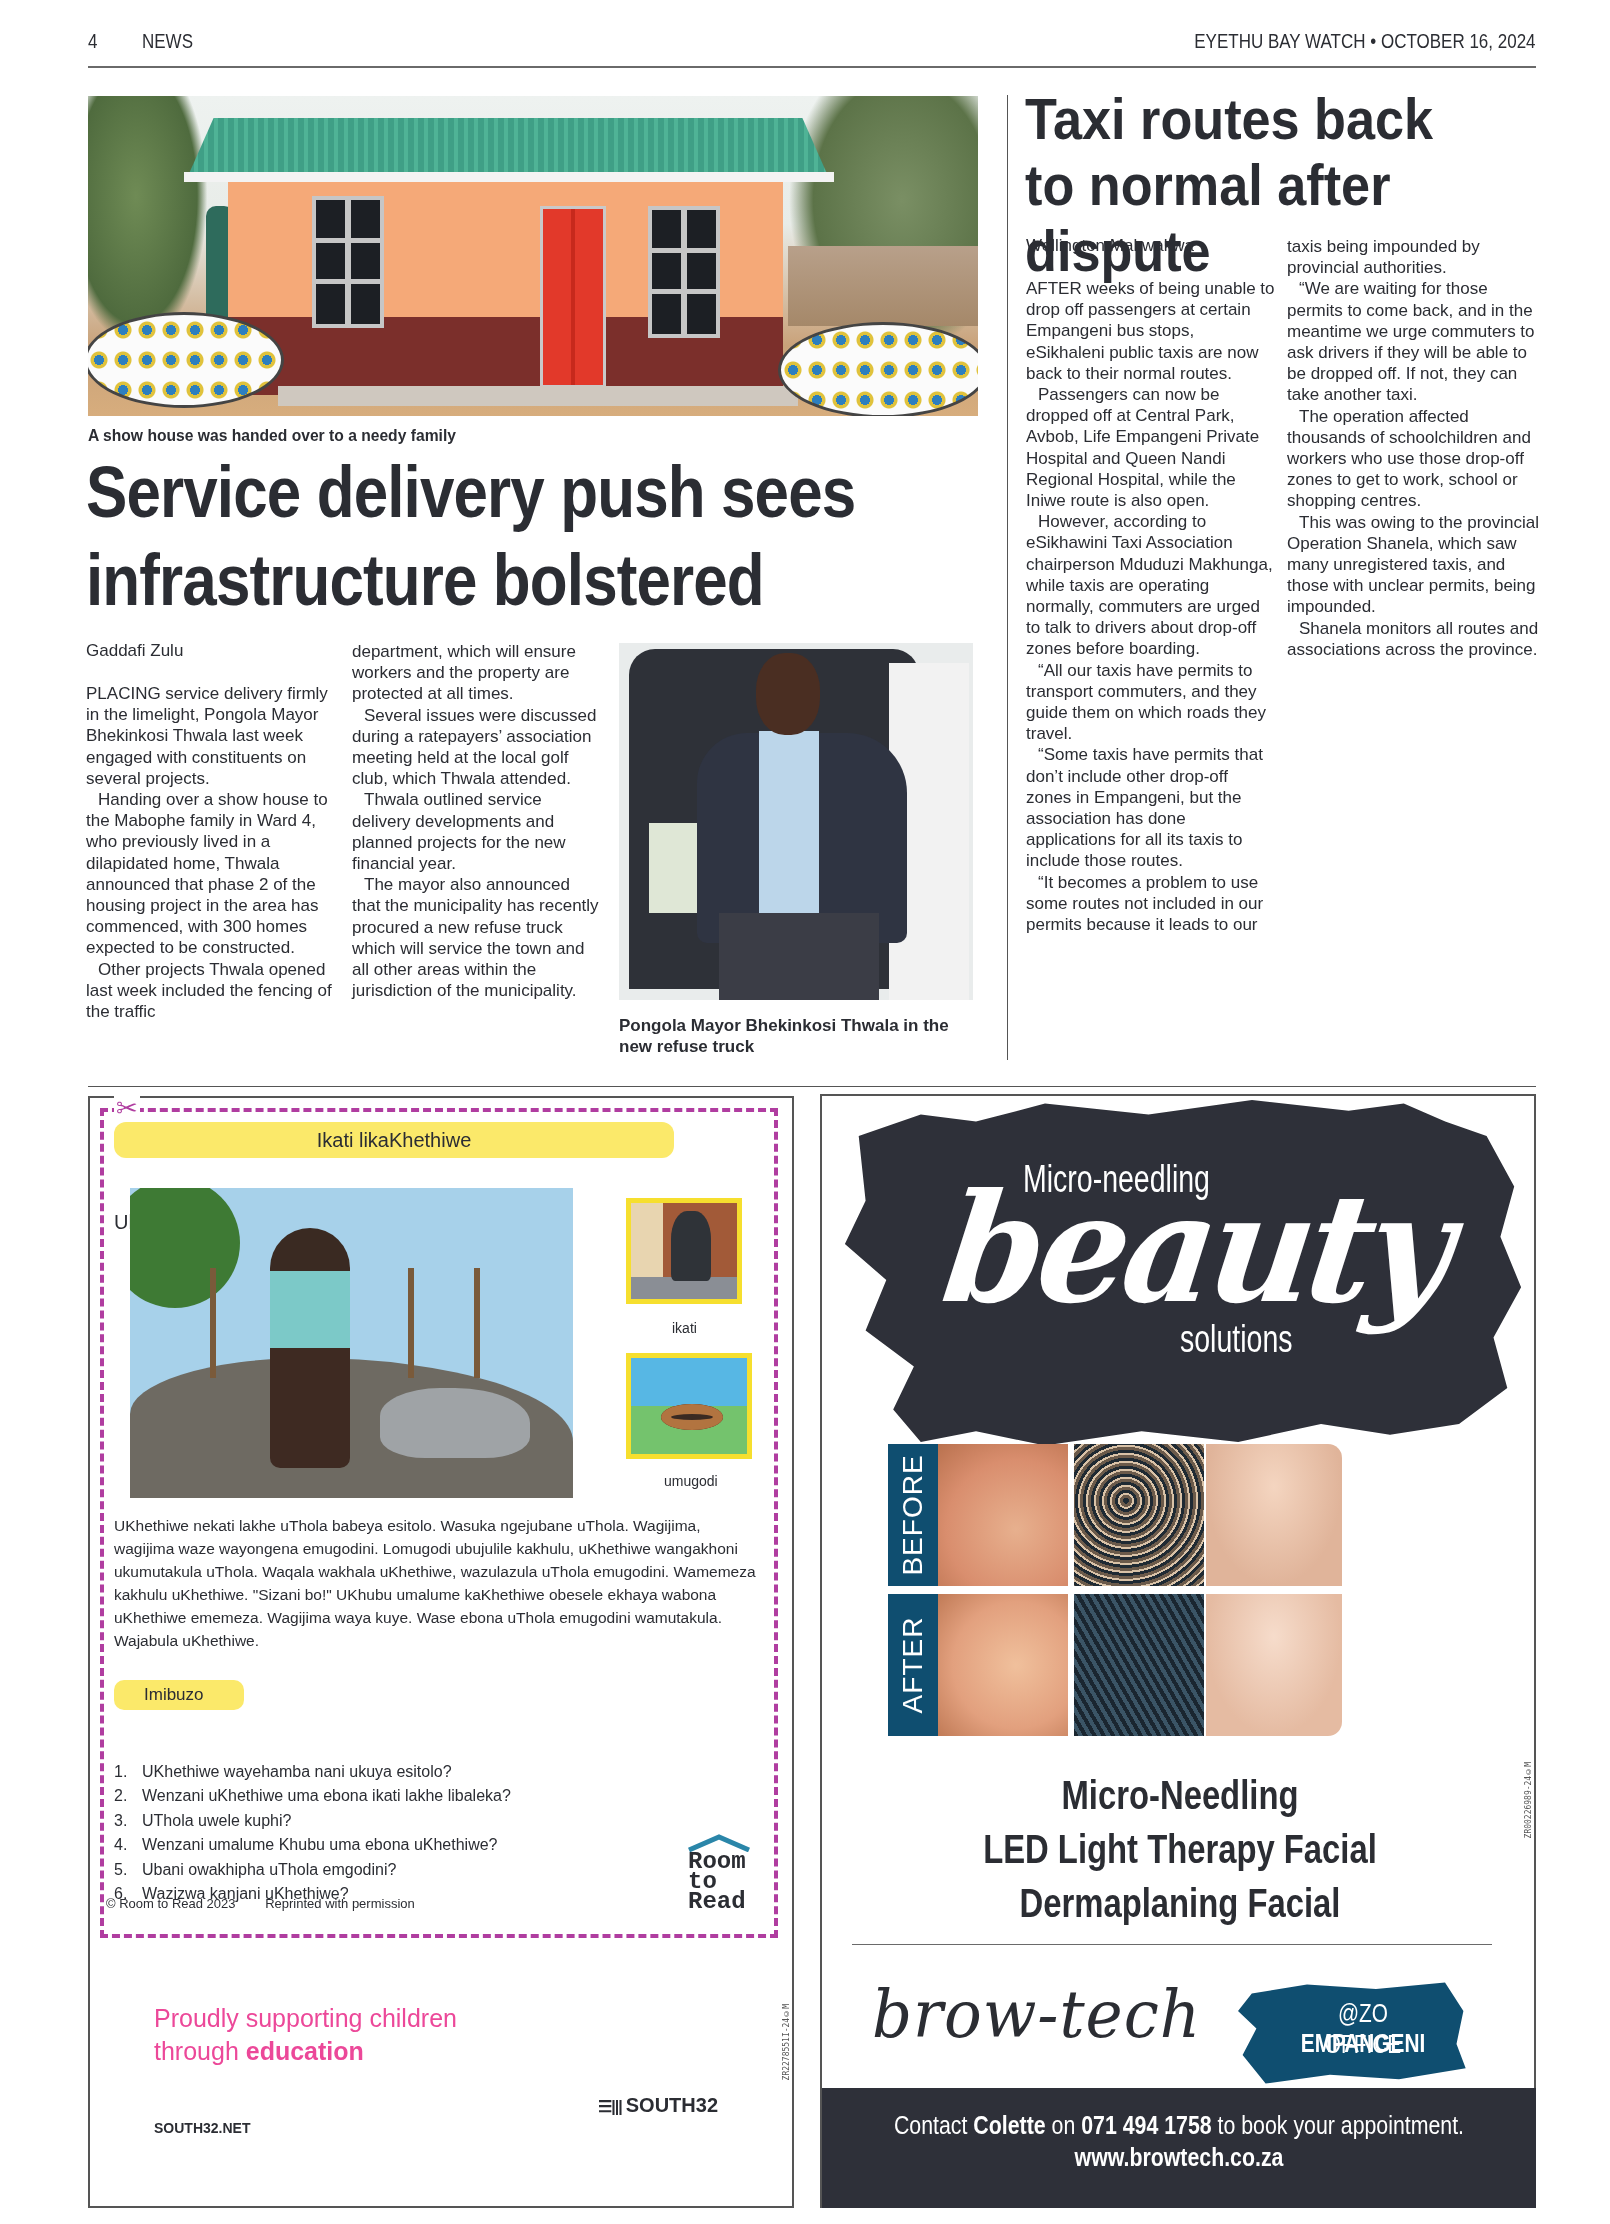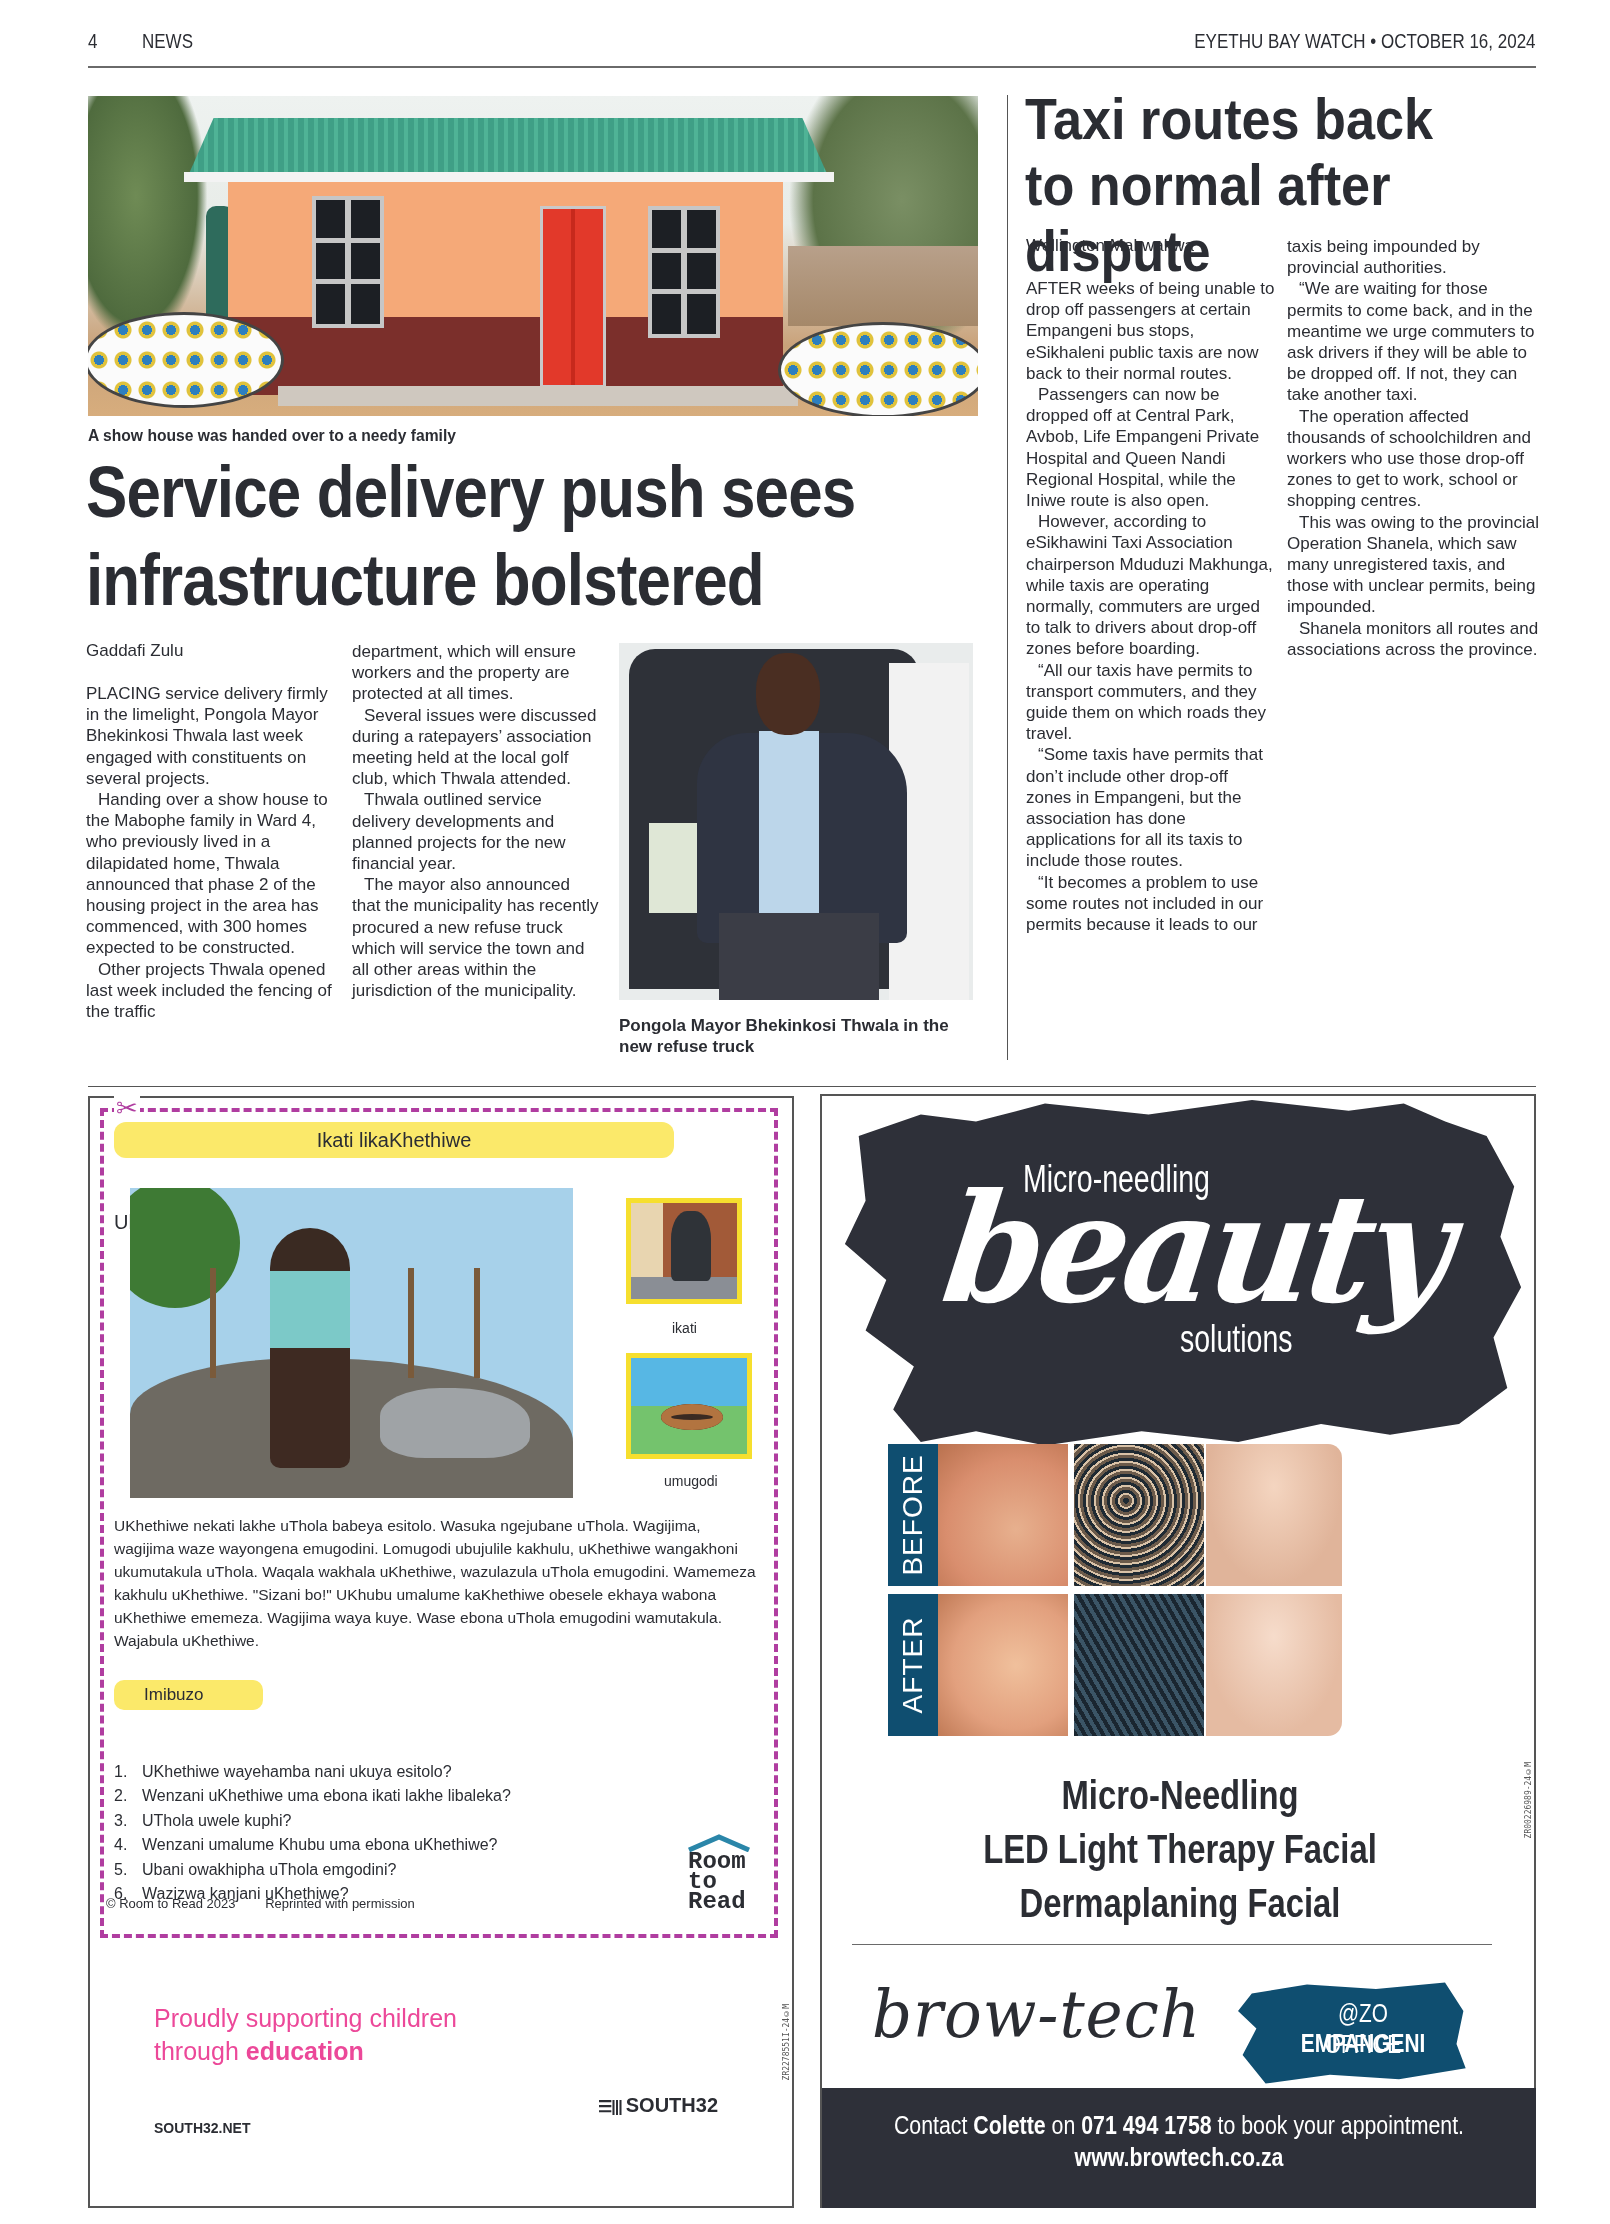--- a/index.html
+++ b/index.html
@@ -86,21 +86,21 @@
   .thumb-cat { left: 626px; top: 1198px; width: 116px; height: 106px; background: linear-gradient(90deg, #e8d5b0 0 30%, #a25a38 30%); }
   .thumb-cat::after { content: ""; position: absolute; left: 40px; top: 8px; width: 40px; height: 70px; background: #2f3338; border-radius: 40% 40% 10% 10%; }
   .thumb-cat::before { content: ""; position: absolute; left: 0; top: 74px; width: 116px; height: 32px; background: #8a8e95; }
   .thumb-hole { left: 626px; top: 1353px; width: 126px; height: 106px; background: linear-gradient(#57b7e4 0 50%, #74c36d 50%); }
   .thumb-hole::after { content: ""; position: absolute; left: 30px; top: 46px; width: 62px; height: 26px; background: #b27440; border-radius: 50%; box-shadow: inset 0 0 0 10px #b27440, inset 0 0 0 30px #3a2a22; }
   .thumb-label { position: absolute; font-size: 14px; color: #2b2d33; }
   .lbl-cat { left: 672px; top: 1320px; }
   .lbl-hole { left: 664px; top: 1473px; }
 
   .story { position: absolute; left: 114px; top: 1514px; width: 650px; font-size: 15.5px; line-height: 23px; color: #2b2d33; }
-  .q-pill { position: absolute; left: 114px; top: 1680px; width: 149px; height: 30px; background: #fbe96a; border-radius: 10px; font-size: 17px; line-height: 30px; padding-left: 30px; }
+  .q-pill { position: absolute; left: 114px; top: 1680px; width: 130px; height: 30px; background: #fbe96a; border-radius: 10px; font-size: 17px; line-height: 30px; padding-left: 30px; }
   .questions { position: absolute; left: 114px; top: 1716px; list-style: none; font-size: 16px; line-height: 24.4px; margin-top: 44px; }
   .questions li .num { display: inline-block; width: 28px; }
   .rtr-credit { position: absolute; left: 106px; top: 1896px; font-size: 13px; }
   .rtr-credit .perm { margin-left: 26px; }
   .rtr-logo { position: absolute; left: 684px; top: 1834px; width: 70px; text-align: center; }
   .rtr-logo .roofsvg { display: block; margin: 0 auto; }
   .rtr-logo .txt { font-family: Liberation Mono, monospace; font-weight: bold; font-size: 24px; line-height: 20px; color: #2b2d33; text-align: left; padding-left: 4px; }
 
   .s32-tag { position: absolute; left: 154px; top: 2002px; font-size: 25px; line-height: 33px; color: #ec4899; }
   .s32-tag b { font-weight: bold; }

